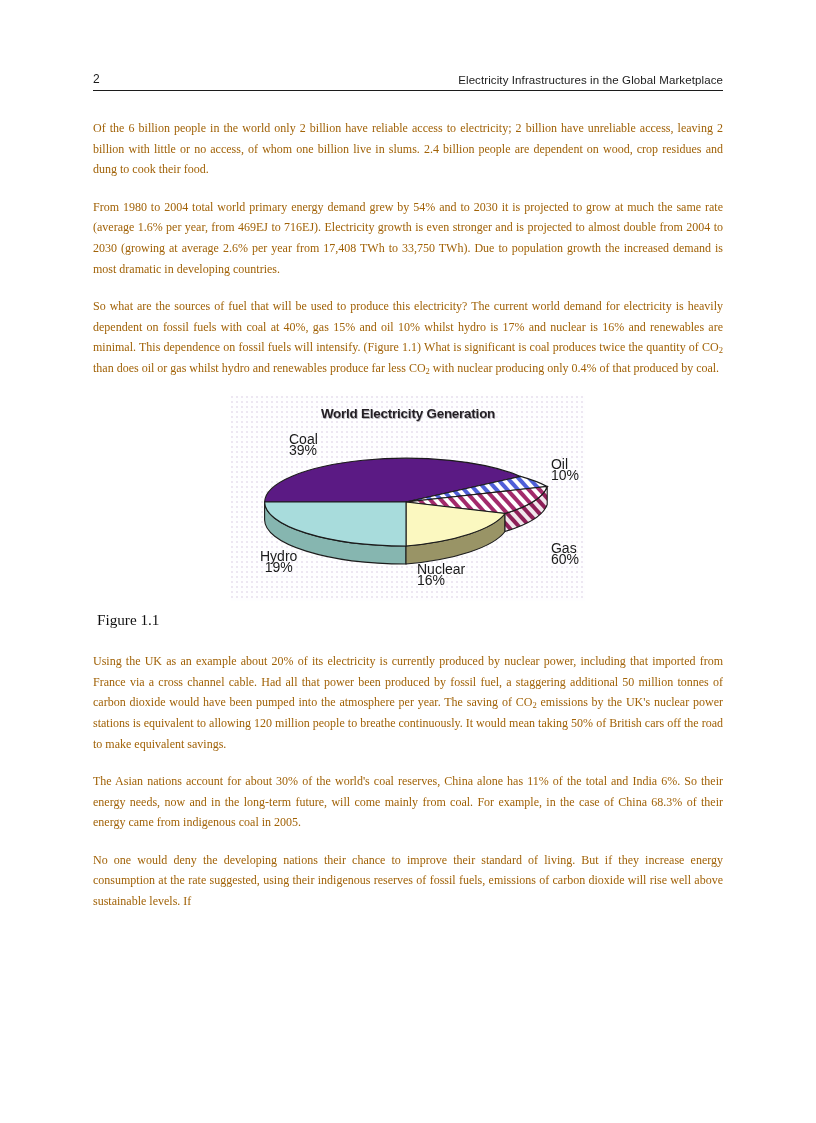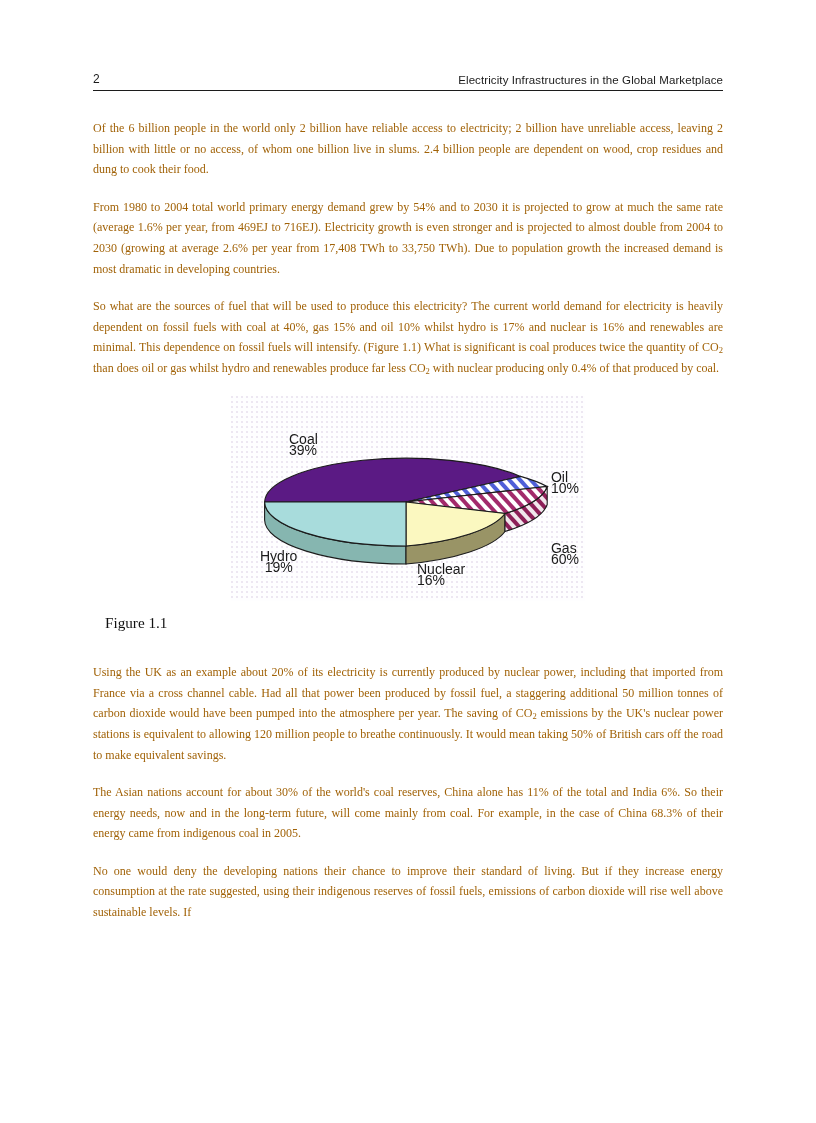--- a/index.html
+++ b/index.html
@@ -53,21 +53,21 @@
     margin: 0 0 17px 0;
     font-size: 12px;
     line-height: 20.6px;
     text-align: justify;
     text-justify: inter-word;
     color: #a16207;
     hyphens: none;
   }
   p.para:last-child { margin-bottom: 7px; }
   .caption {
-    margin: 12px;
+    margin: 4px;
     font-size: 15.2px;
     line-height: 20.6px;
     color: #111111;
   }
   sub { font-size: 71%; line-height: 0; vertical-align: -0.22em; }
 
   
   .figure-wrap {
     margin: 7px 0 9px 0;
     display: flex;
@@ -108,21 +108,21 @@
   .lbl {
     position: absolute;
     font-family: "Liberation Sans", "DejaVu Sans", sans-serif;
     font-size: 14px;
     line-height: 11.6px;
     color: #1a1a1a;
     white-space: nowrap;
   }
   .lbl .v { display: block; }
   .lbl-coal   { left: 58px;  top: 38px;  text-align: left; }
-  .lbl-oil    { right: 6px;  top: 76px;  text-align: left; }
+  .lbl-oil    { right: 6px;  top: 63px;  text-align: left; }
   .lbl-gas    { right: 6px;  top: 147px; text-align: left; }
   .lbl-nuclear{ left: 186px; top: 168px; text-align: left; }
   .lbl-hydro  { left: 29px;  top: 155px; text-align: center; }
 </style>
 </head>
 <body>
 
 <div class="page">
 
   <div class="header">
@@ -135,20 +135,21 @@
 
     <p class="para">Of the 6 billion people in the world only 2 billion have reliable access to electricity; 2 billion have unreliable access, leaving 2 billion with little or no access, of whom one billion live in slums. 2.4 billion people are dependent on wood, crop residues and dung to cook their food.</p>
 
     <p class="para">From 1980 to 2004 total world primary energy demand grew by 54% and to 2030 it is projected to grow at much the same rate (average 1.6% per year, from 469EJ to 716EJ). Electricity growth is even stronger and is projected to almost double from 2004 to 2030 (growing at average 2.6% per year from 17,408 TWh to 33,750 TWh). Due to population growth the increased demand is most dramatic in developing countries.</p>
 
     <p class="para"><span>So what are the sources of fuel that will be used to produce this electricity? The current world demand for electricity is heavily dependent on fossil fuels with coal at 40%, gas 15% and oil 10% whilst hydro is 17% and nuclear is 16% and renewables are minimal. This dependence on fossil fuels will intensify. (Figure 1.1)  What is significant is coal produces twice the quantity of CO</span><sub>2</sub><span> than does oil or gas whilst hydro and renewables produce far less CO</span><sub>2</sub><span> with nuclear producing only 0.4% of that produced by coal.</span></p>
 
     <div class="figure-wrap">
       <div class="chart">
 
+        <div class="chart-title">World Electricity Generation</div>
 
         <div class="pie-stage">
           <svg width="294" height="110" viewBox="0 0 294 110">
             <defs>
               <pattern id="oilTop" width="8" height="8" patternTransform="rotate(-42)" patternUnits="userSpaceOnUse">
                 <rect width="8" height="8" fill="#ffffff"></rect>
                 <rect width="4" height="8" fill="#4f5fd8"></rect>
               </pattern>
               <pattern id="oilWall" width="8" height="8" patternTransform="rotate(-42)" patternUnits="userSpaceOnUse">
                 <rect width="8" height="8" fill="#eceaf5"></rect>

